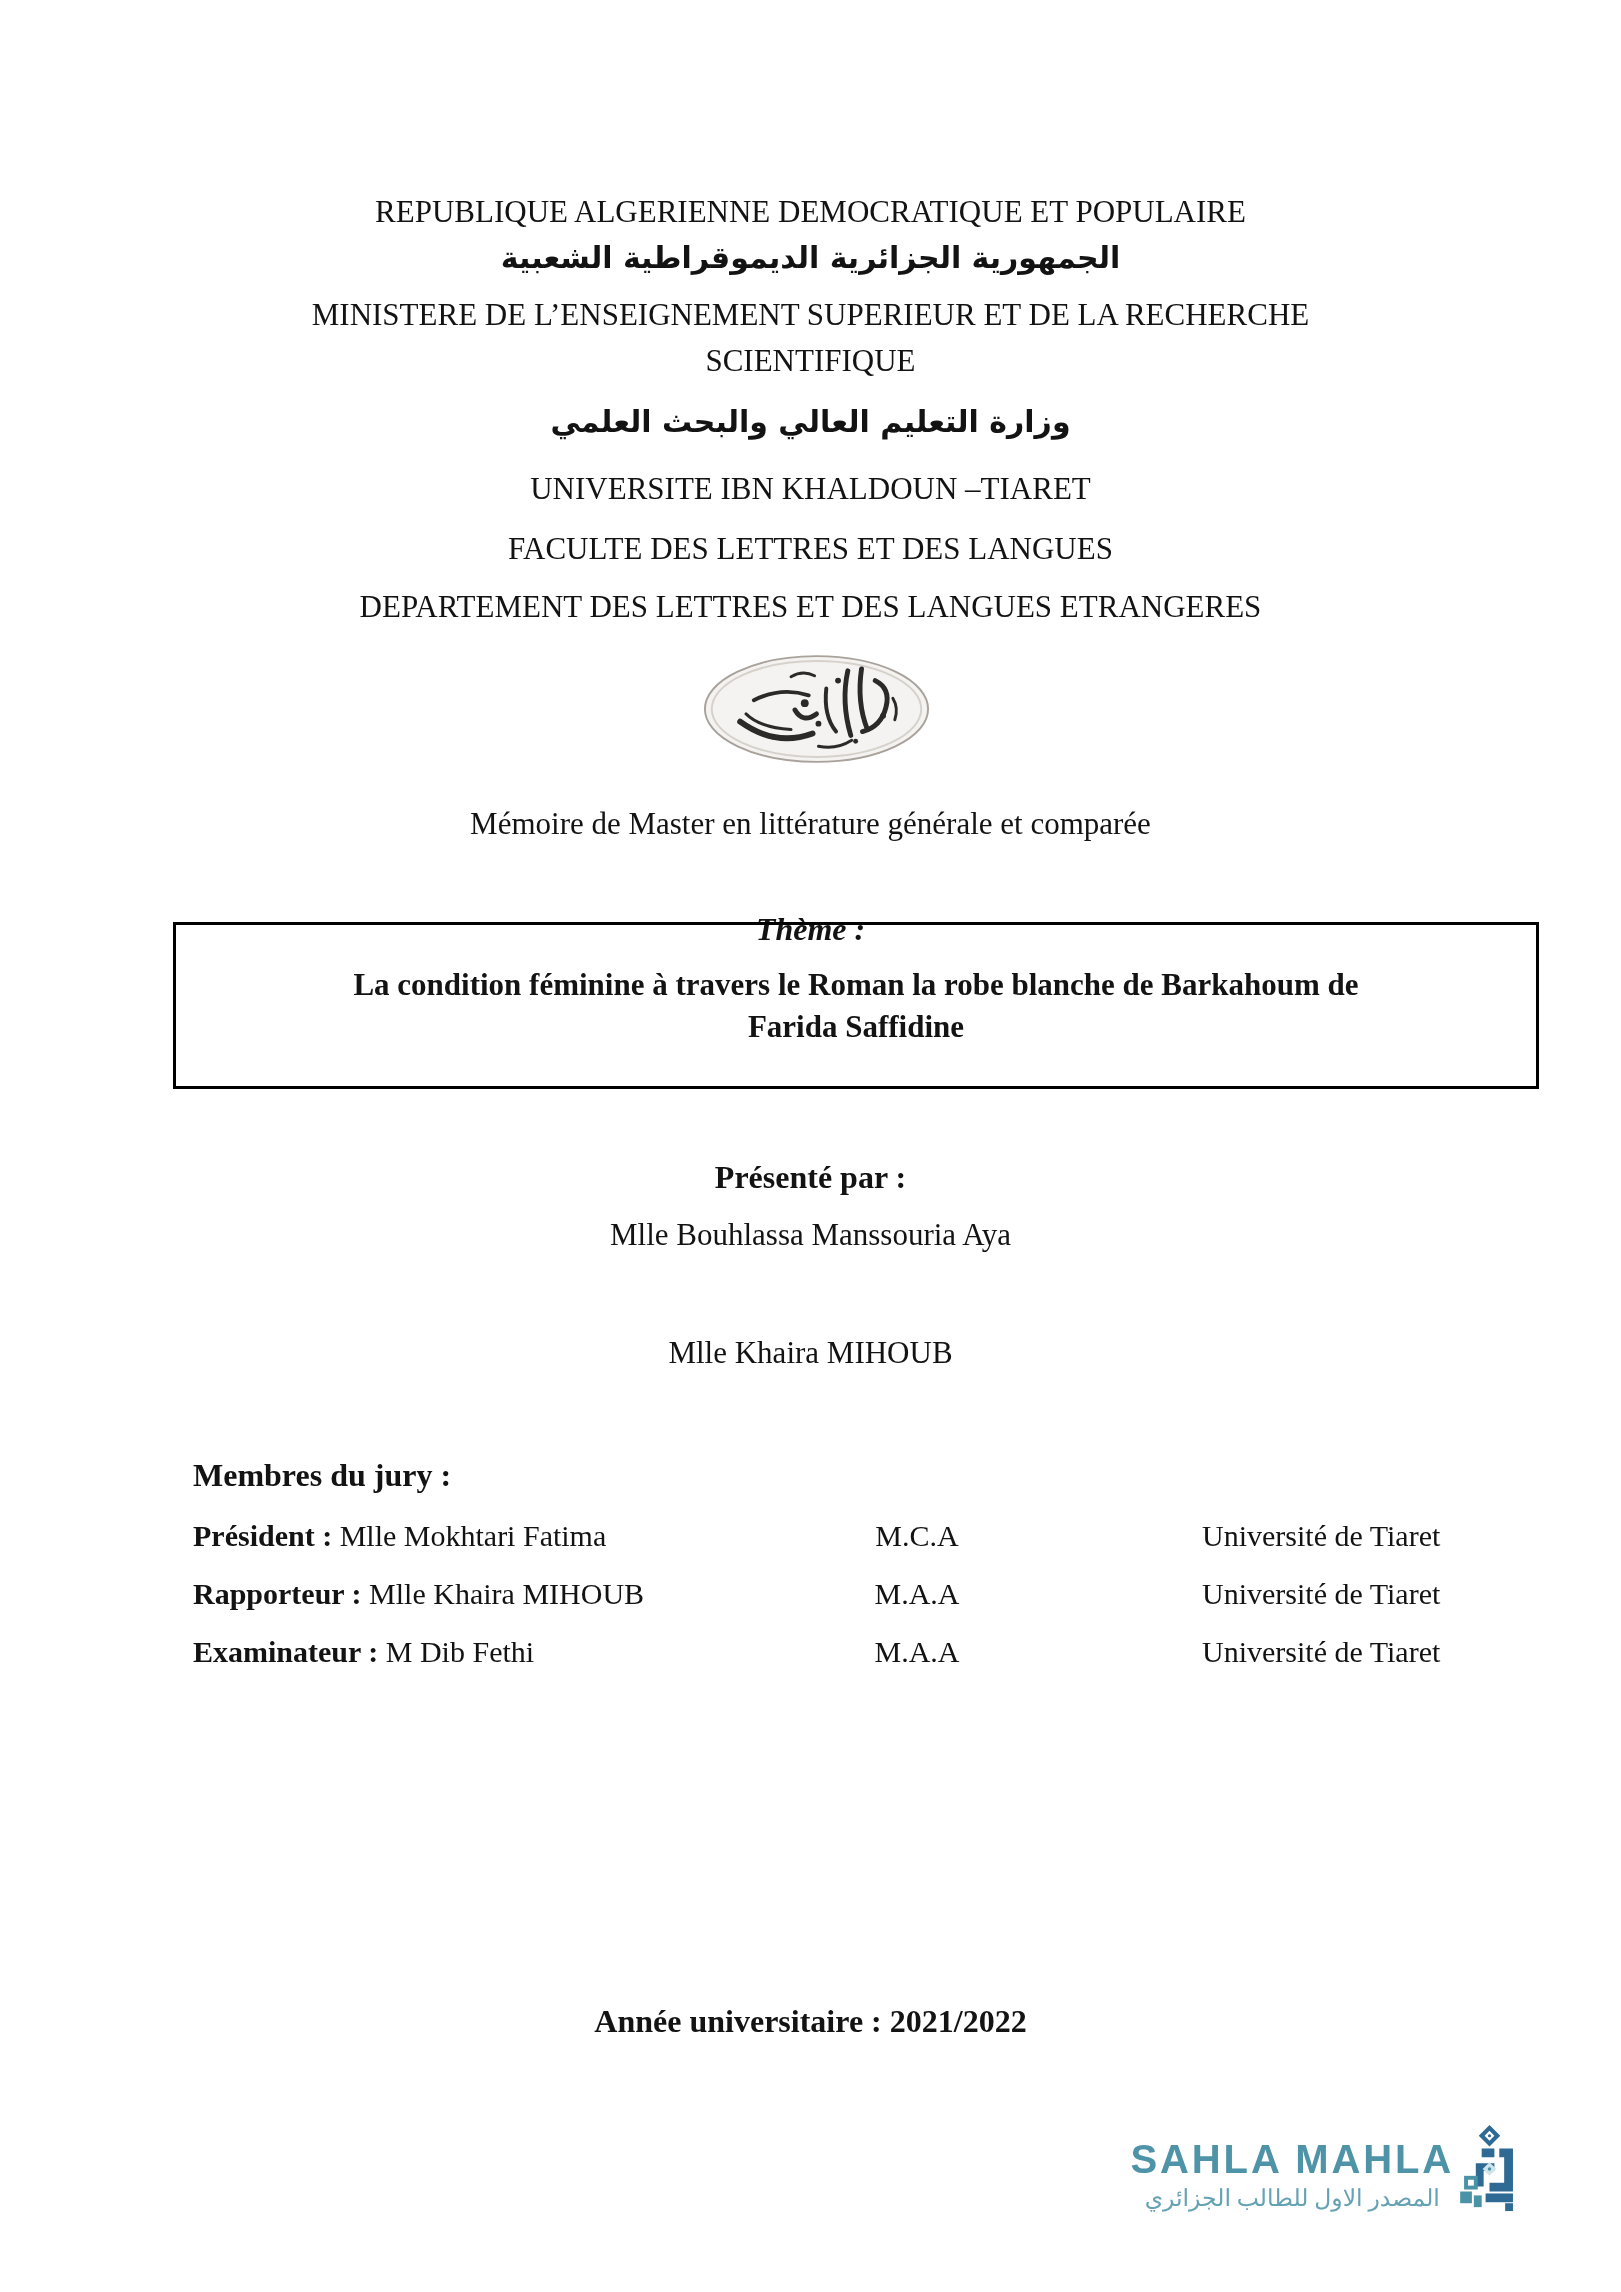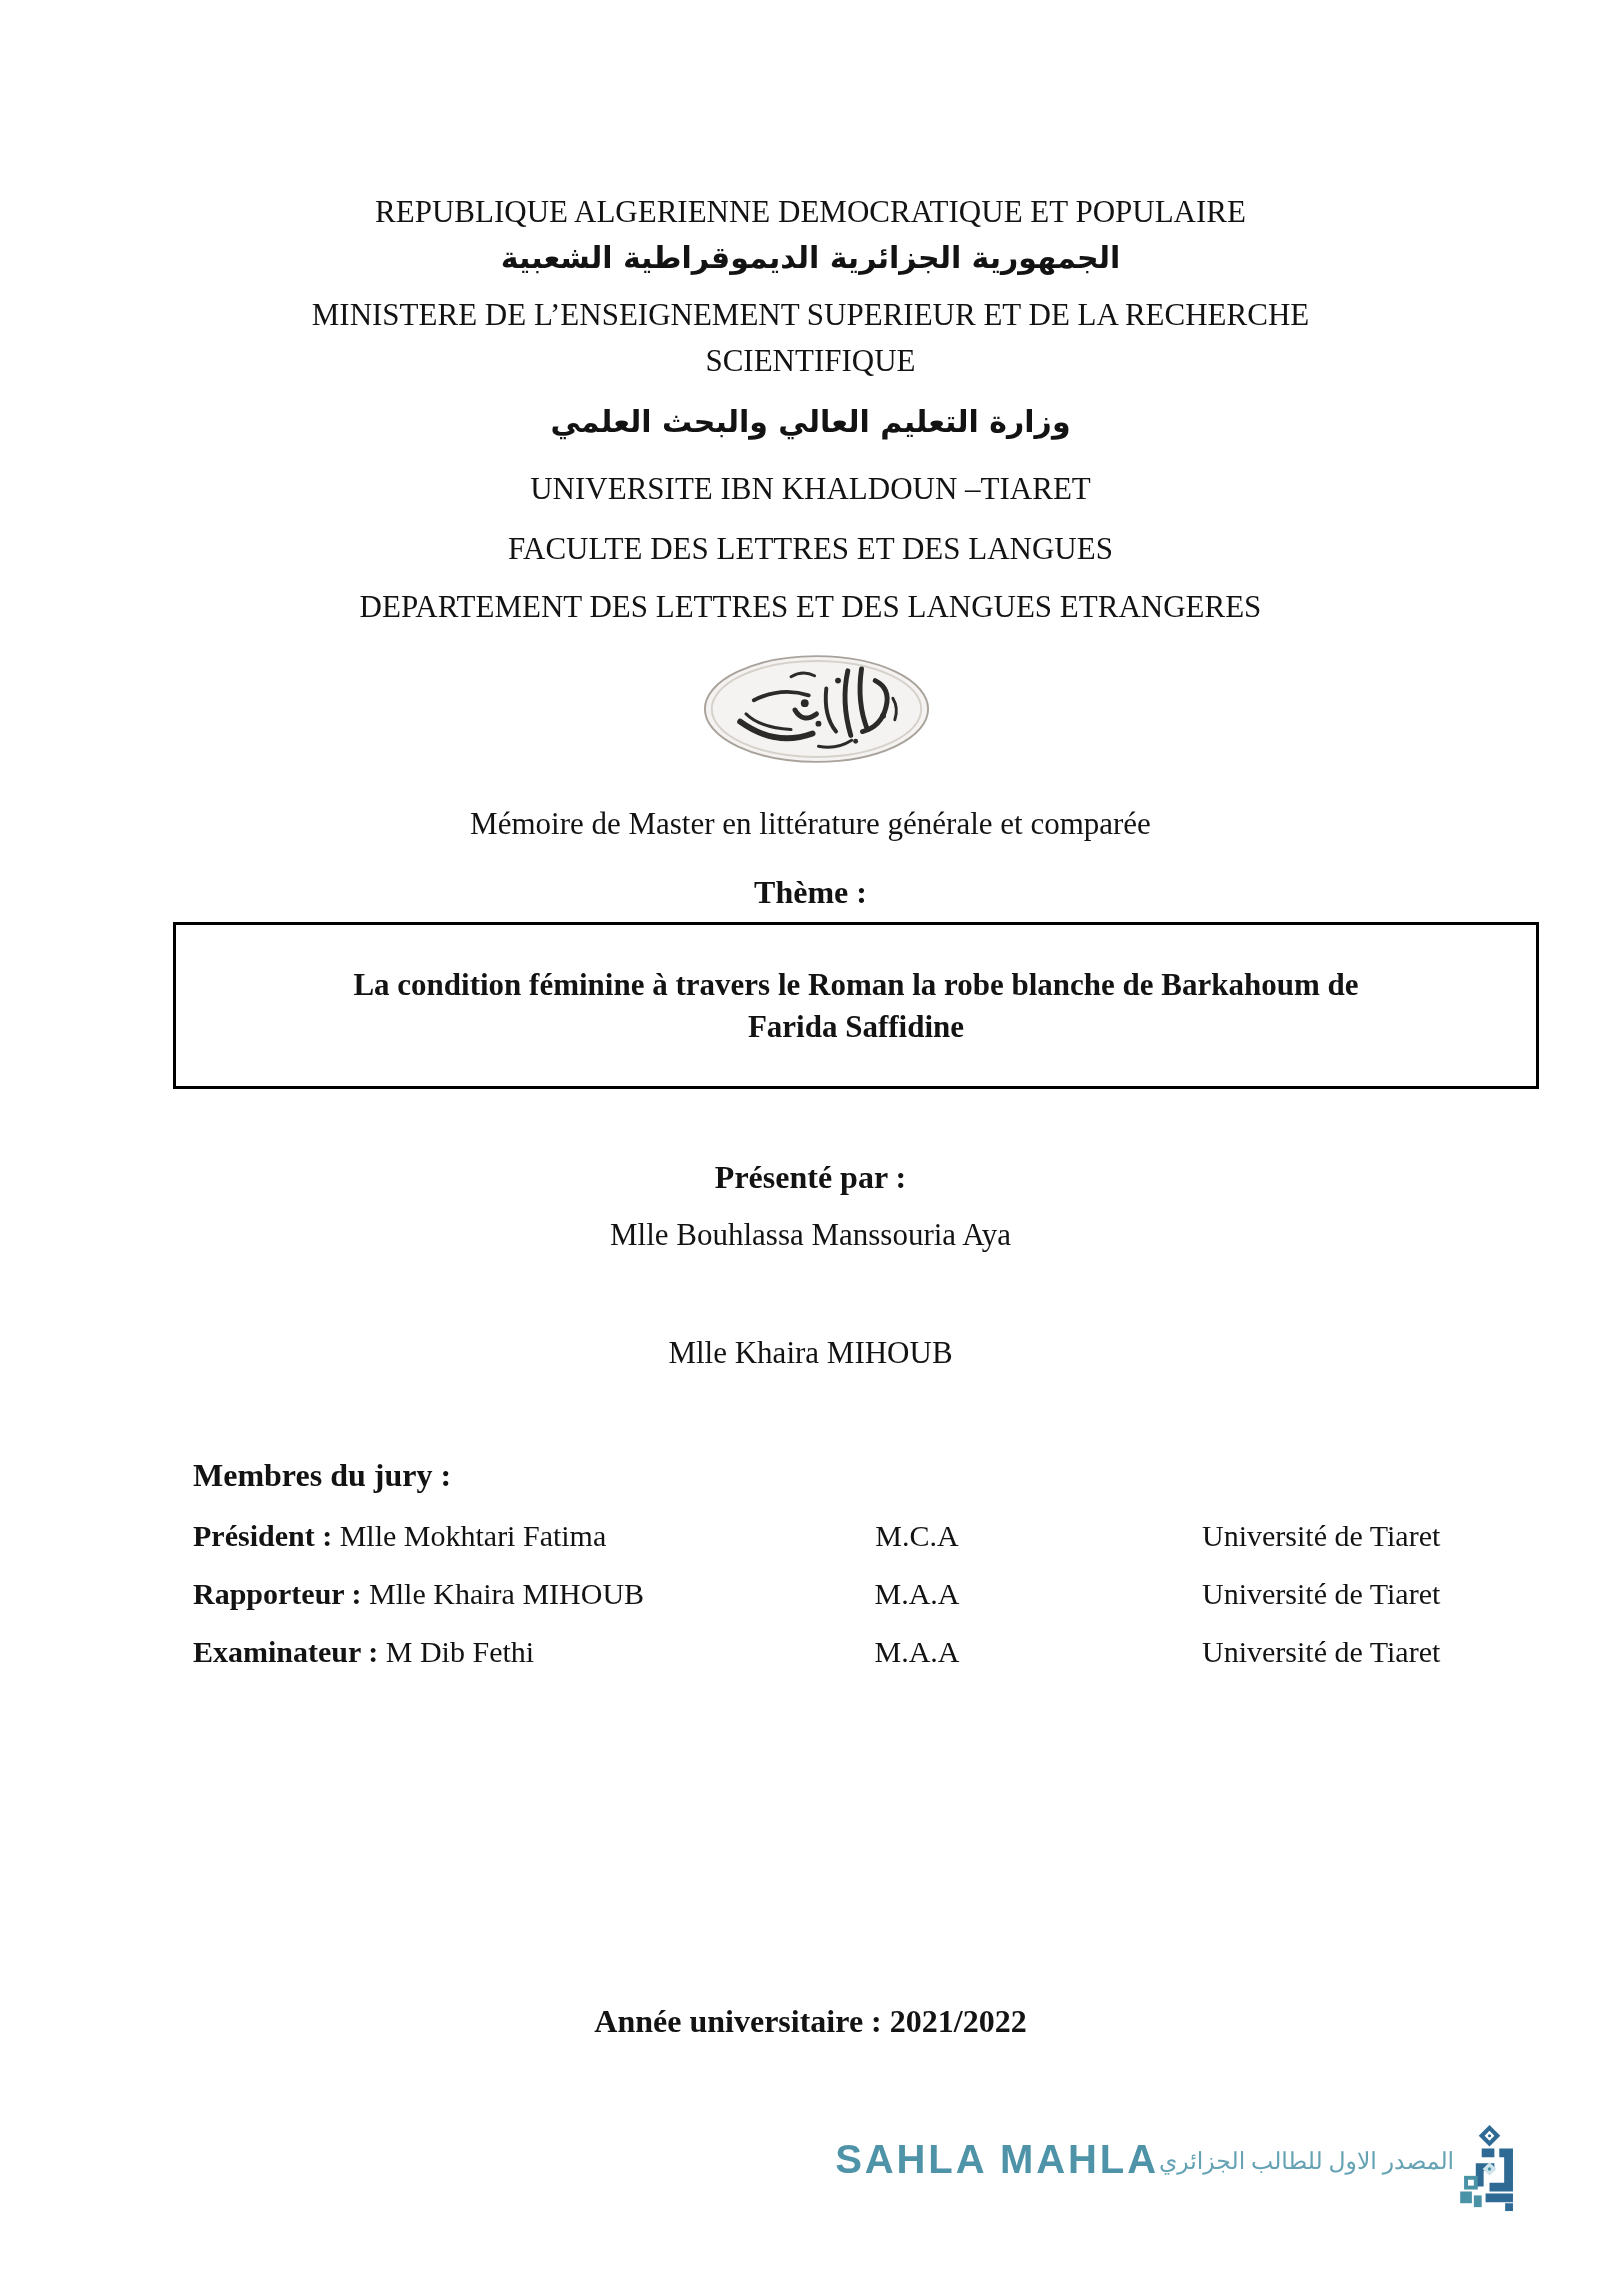--- a/index.html
+++ b/index.html
@@ -19,21 +19,21 @@
   .arabic{font-family:"DejaVu Sans",sans-serif;font-weight:bold;font-size:30px;line-height:39px;}
 
   .y-republique{top:192px;}
   .y-arabic1{top:238px;}
   .y-ministere{top:292px;line-height:46px;}
   .y-arabic2{top:402px;}
   .y-universite{top:469px;}
   .y-faculte{top:529px;}
   .y-departement{top:587px;}
   .y-memoire{top:804px;}
-  .y-theme{top:873px;}
+  .y-theme{top:910px;font-style:italic;}
   .y-presente-label{top:1158px;}
   .y-presente-name{top:1215px;}
   .y-direction-label{top:1274px;}
   .y-supervisor{top:1333px;}
   .y-annee{top:2002px;}
 
   .seal{position:absolute;left:701px;top:651px;}
 
   .title-box{
     position:absolute;left:173px;top:922px;
@@ -52,21 +52,21 @@
   .jr-3{top:1633px;}
   .jr-left{position:absolute;left:193px;white-space:nowrap;}
   .jr-role{font-weight:bold;}
   .jr-grade{position:absolute;left:861px;width:112px;text-align:center;}
   .jr-univ{position:absolute;left:1166px;white-space:nowrap;margin-left:36px;}
 
   .watermark{
     position:absolute;top:2125px;right:102px;
     display:flex;align-items:flex-start;
   }
-  .wm-text{display:flex;flex-direction:row;align-items:center;margin-top:13.7px;}
+  .wm-text{display:flex;flex-direction:column;align-items:center;margin-top:13.7px;}
   .wm-brand{
     font-family:"Liberation Sans",sans-serif;
     font-weight:bold;font-size:40px;letter-spacing:2.9px;
     line-height:1;white-space:nowrap;
   }
   .wm-tagline{
     font-family:Liberation Serif, serif;
     font-size:23.5px;line-height:1.2;margin-top:4.9px;white-space:nowrap;
   }
   .wm-icon{margin-left:5.9px;}

